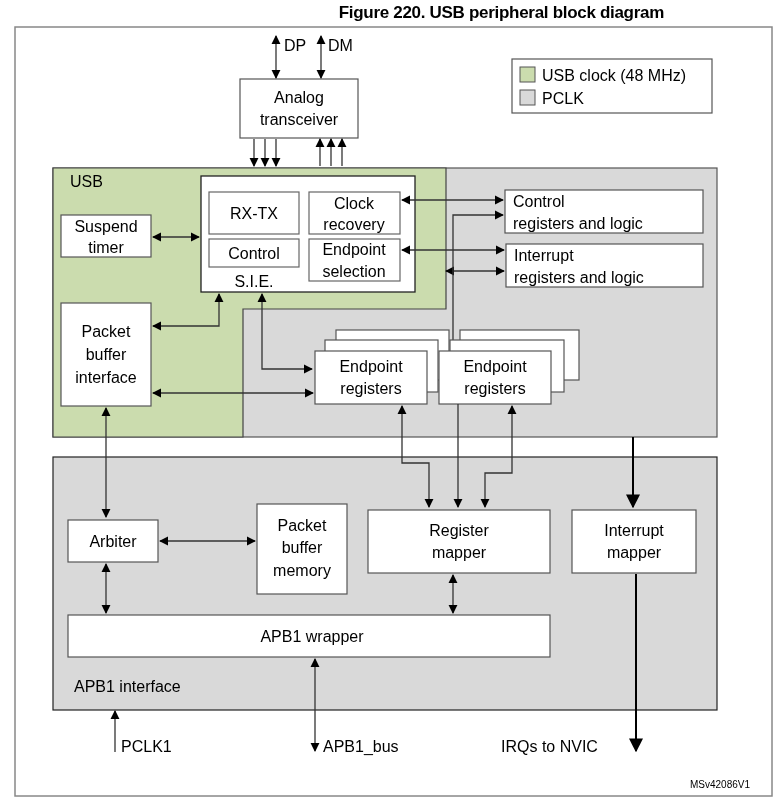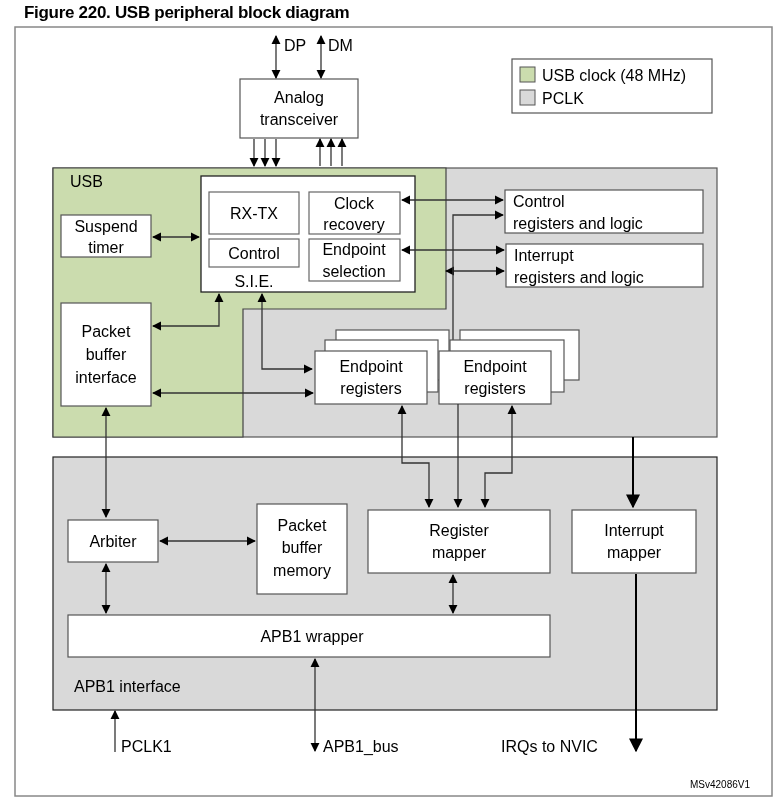--- a/index.html
+++ b/index.html
@@ -1,17 +1,17 @@
 <!DOCTYPE html>
 <html><head>
 <meta charset="utf-8">
 <style>
   html, body { margin:0; padding:0; background:#ffffff; }
   body { width:780px; height:803px; position:relative; overflow:hidden; font-family:"Liberation Sans", sans-serif; }
-  #title { position:absolute; left:0; top:3px; width:664px; text-align:left; font-weight:bold; font-size:17px; color:#000; letter-spacing:-0.3px;padding-left:24px; }
+  #title { position:absolute; left:0; top:3px; width:664px; text-align:right; font-weight:bold; font-size:17px; color:#000; letter-spacing:-0.3px; }
   svg { position:absolute; left:0; top:0; }
   svg text { font-family:"Liberation Sans", sans-serif; font-size:16px; fill:#000; }
   .box { fill:#ffffff; stroke:#555; stroke-width:1.2; }
   .inner { fill:#ffffff; stroke:#666; stroke-width:1.2; }
   .ln { stroke:#333; stroke-width:1.3; fill:none; }
   .lnd { stroke:#000; stroke-width:2; fill:none; }
 </style>
 </head>
 <body>
 

